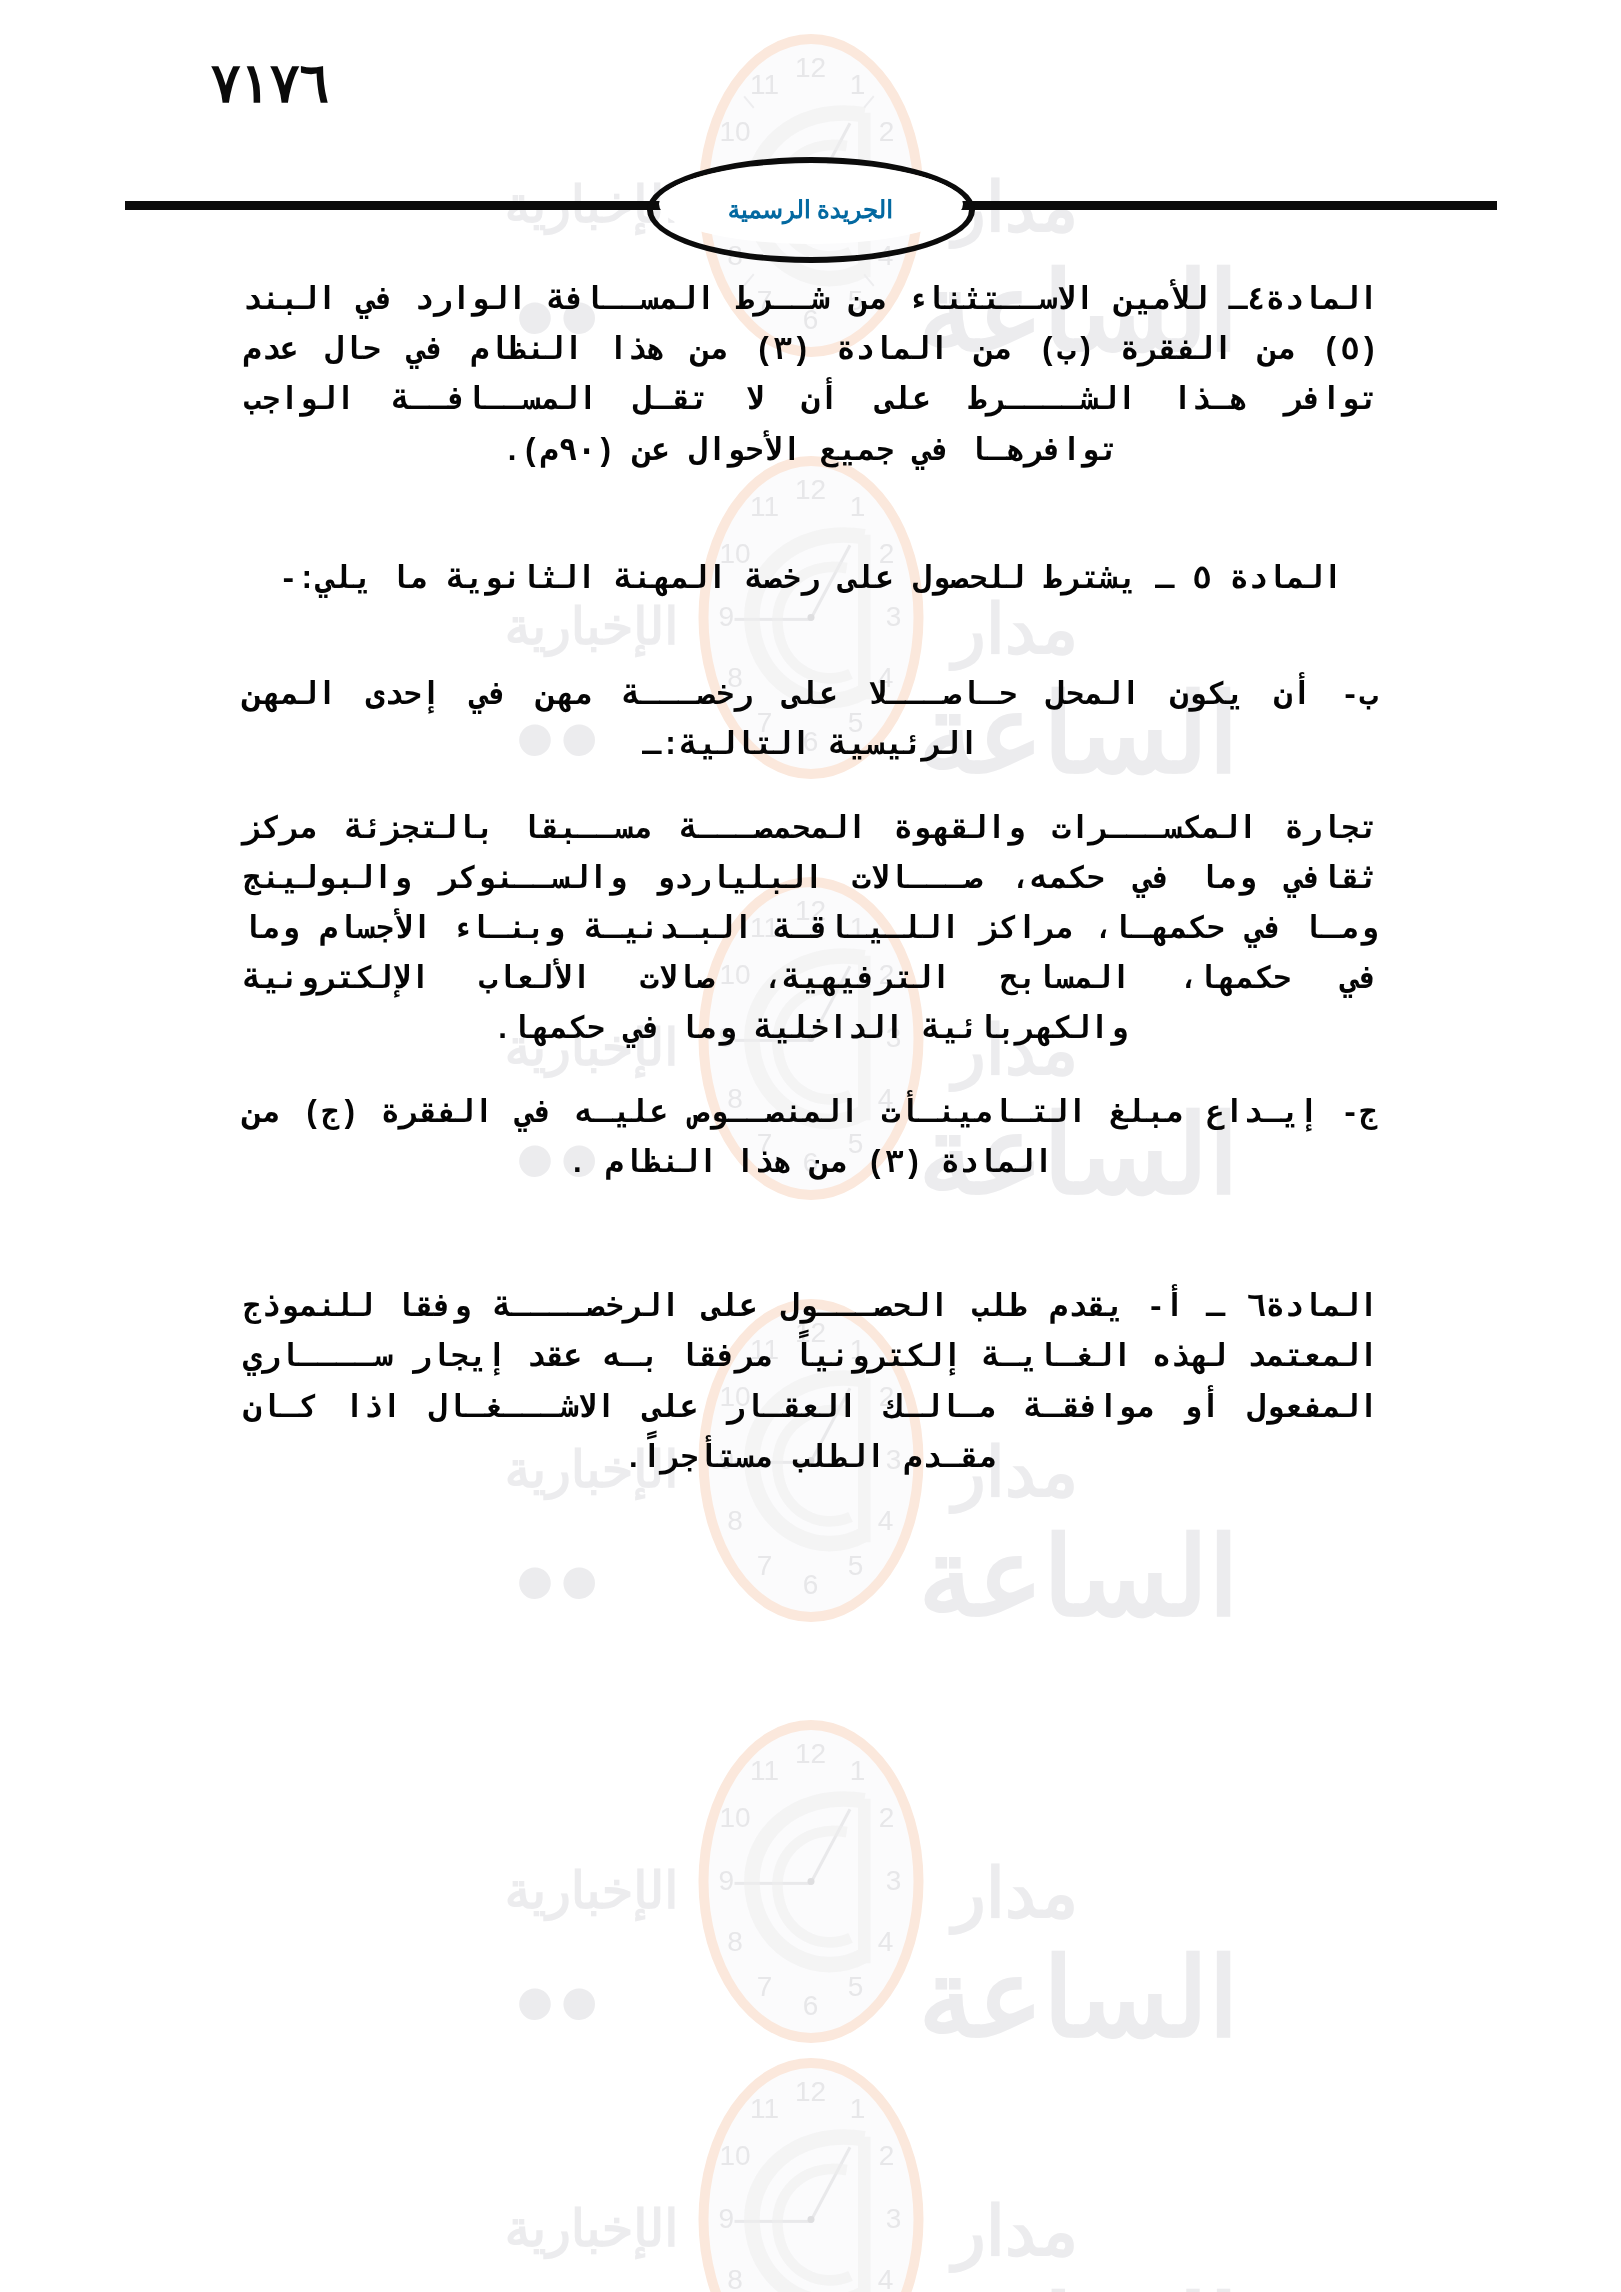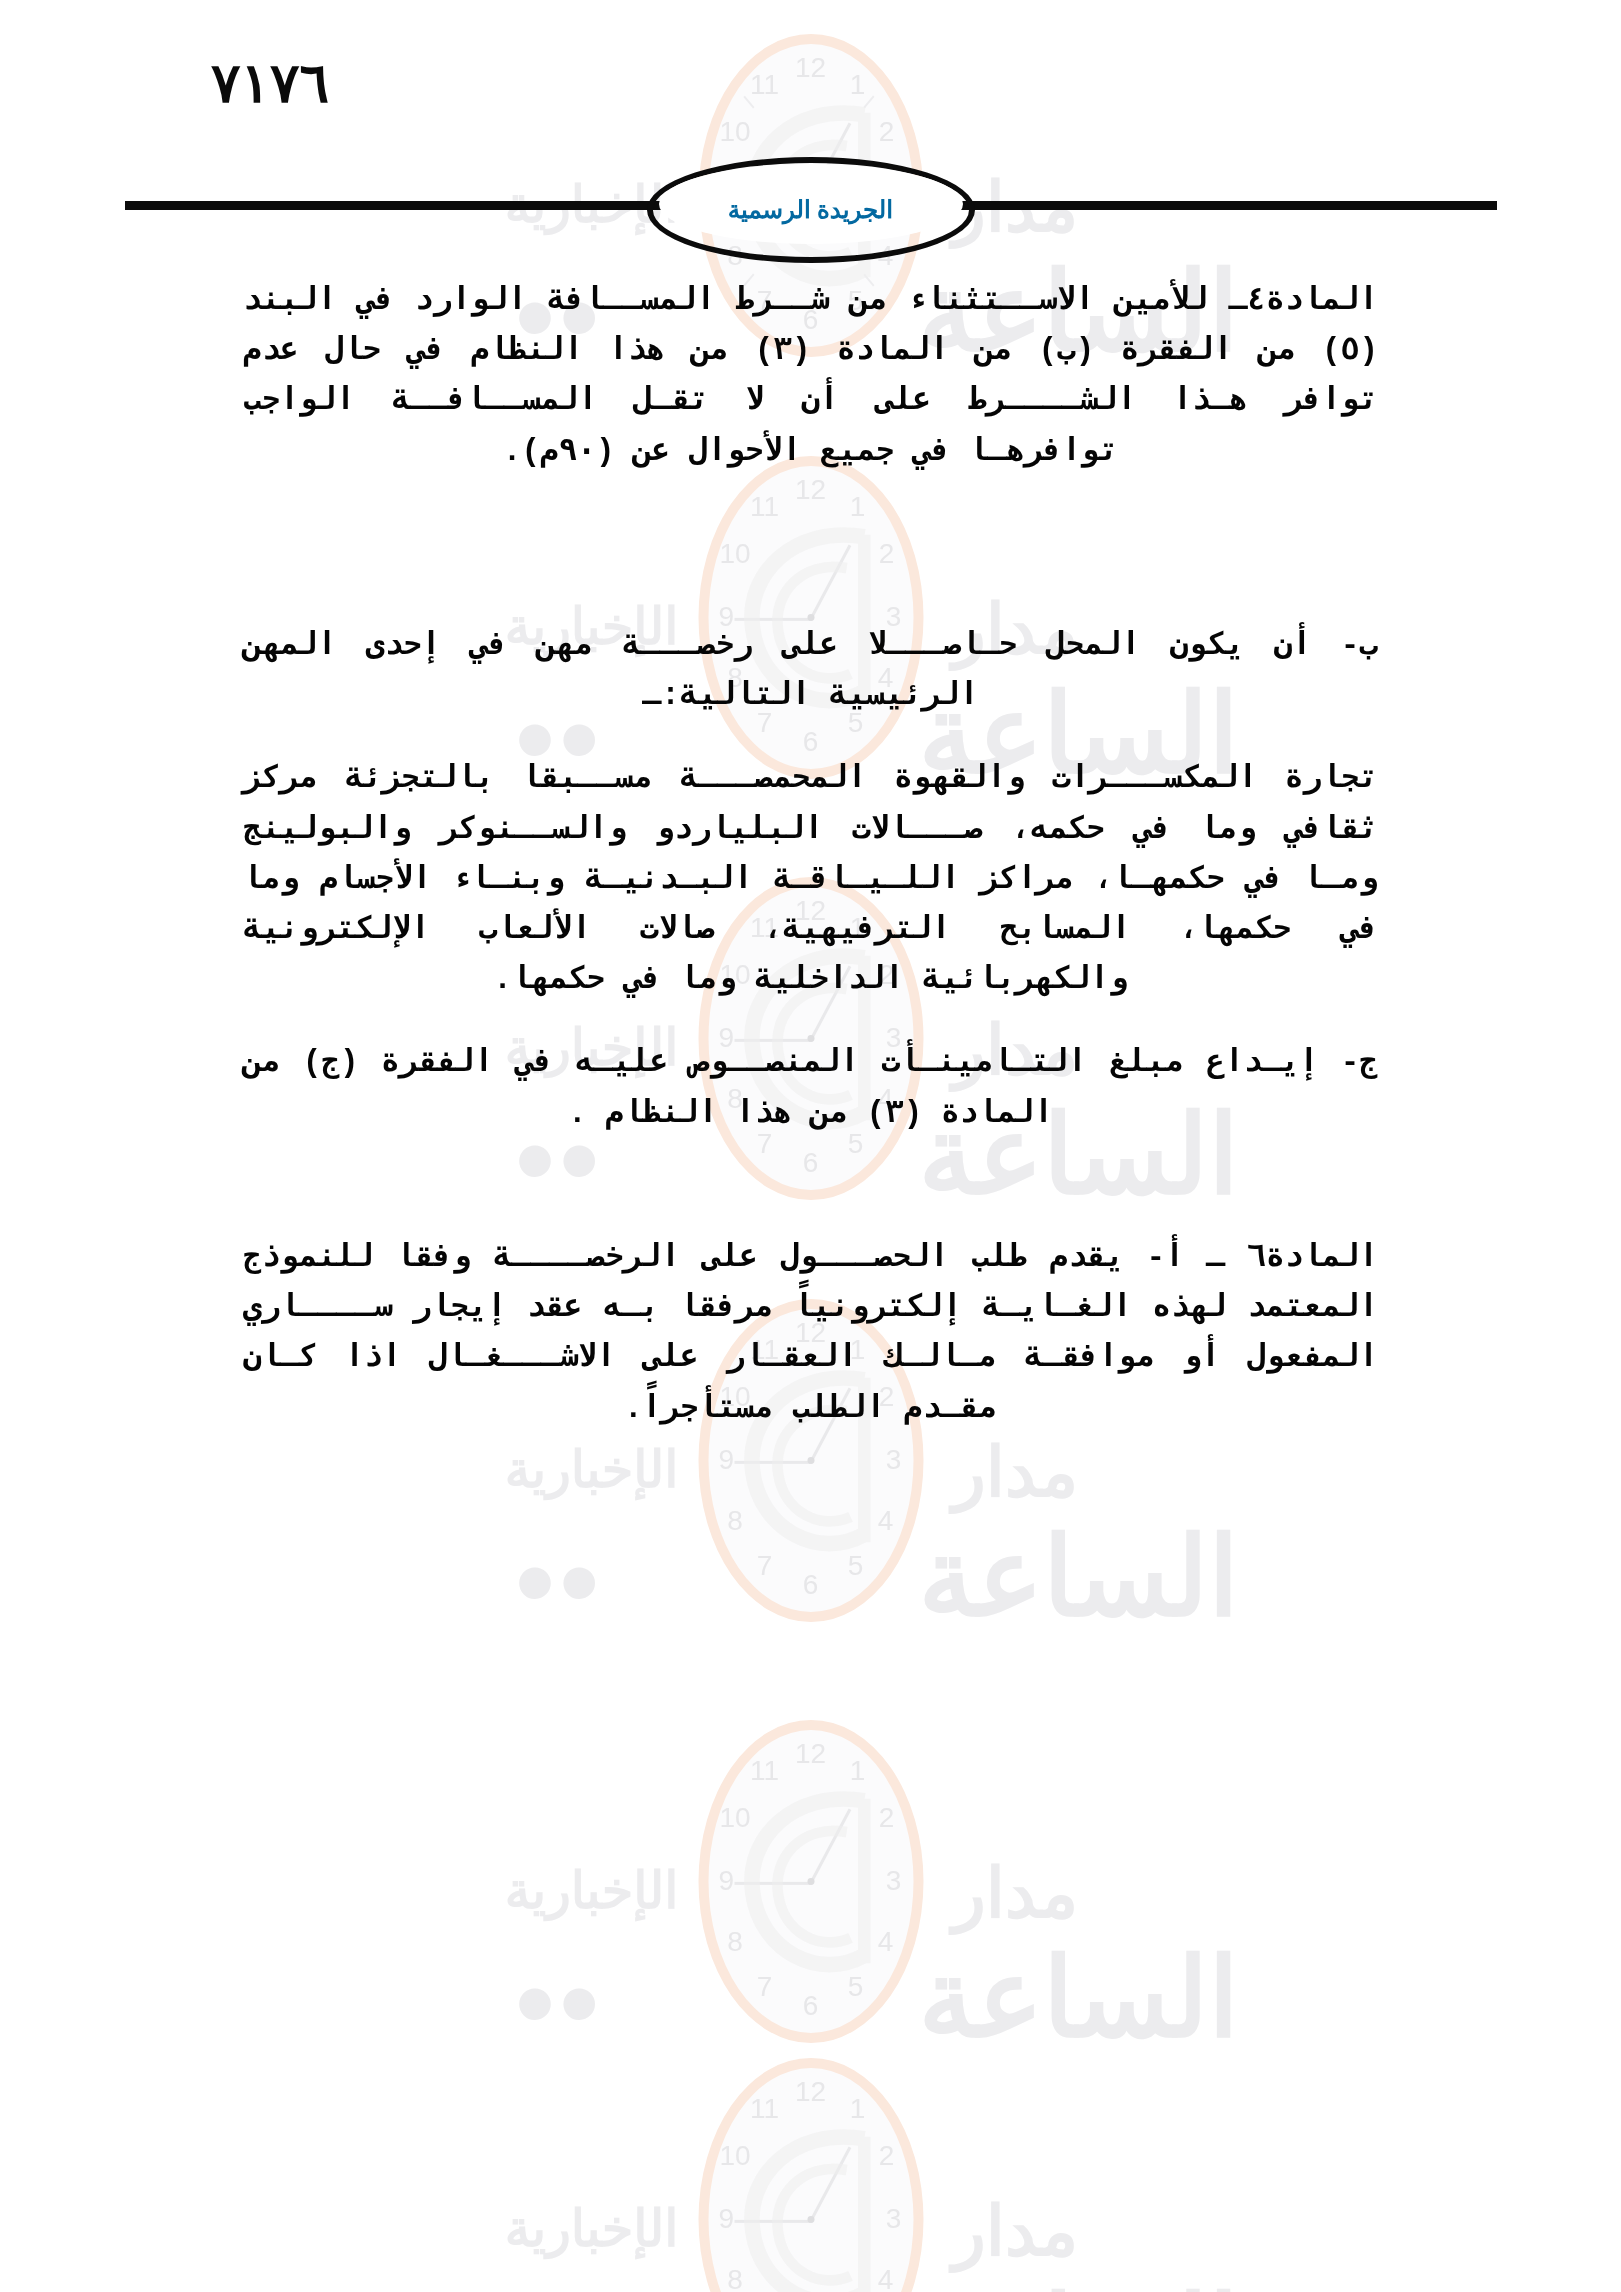--- a/index.html
+++ b/index.html
@@ -404,20 +404,21 @@
     <div class="header-oval-fill"></div>
     <div class="header-oval"></div>
     <div class="header-oval-text">الجريدة الرسمية</div>
 
     <div class="body-block">
 
       <p class="para">المادة٤ـ للأمين الاســتثناء من شــرط المســافة الوارد في البند (٥) من الفقرة (ب) من المادة (٣) من هذا النظام  في حال عدم توافر هـذا الشــــرط على أن لا تقـل المســافــة الواجب توافرهـا في جميع الأحوال عن (٩٠م).</p>
 
       <div class="sp-xl"></div>
 
+      <p class="para center-last">المادة ٥ ـ يشترط للحصول على رخصة المهنة الثانوية ما يلي:-</p>
 
       <div class="sp-md"></div>
 
 
       <div class="sp-md"></div>
 
       <p class="para">ب- أن يكون المحل حـاصـــلا على رخصـــة مهن في إحدى المهن الرئيسية  التالية:ـ</p>
 
       <div class="sp-md"></div>
 

